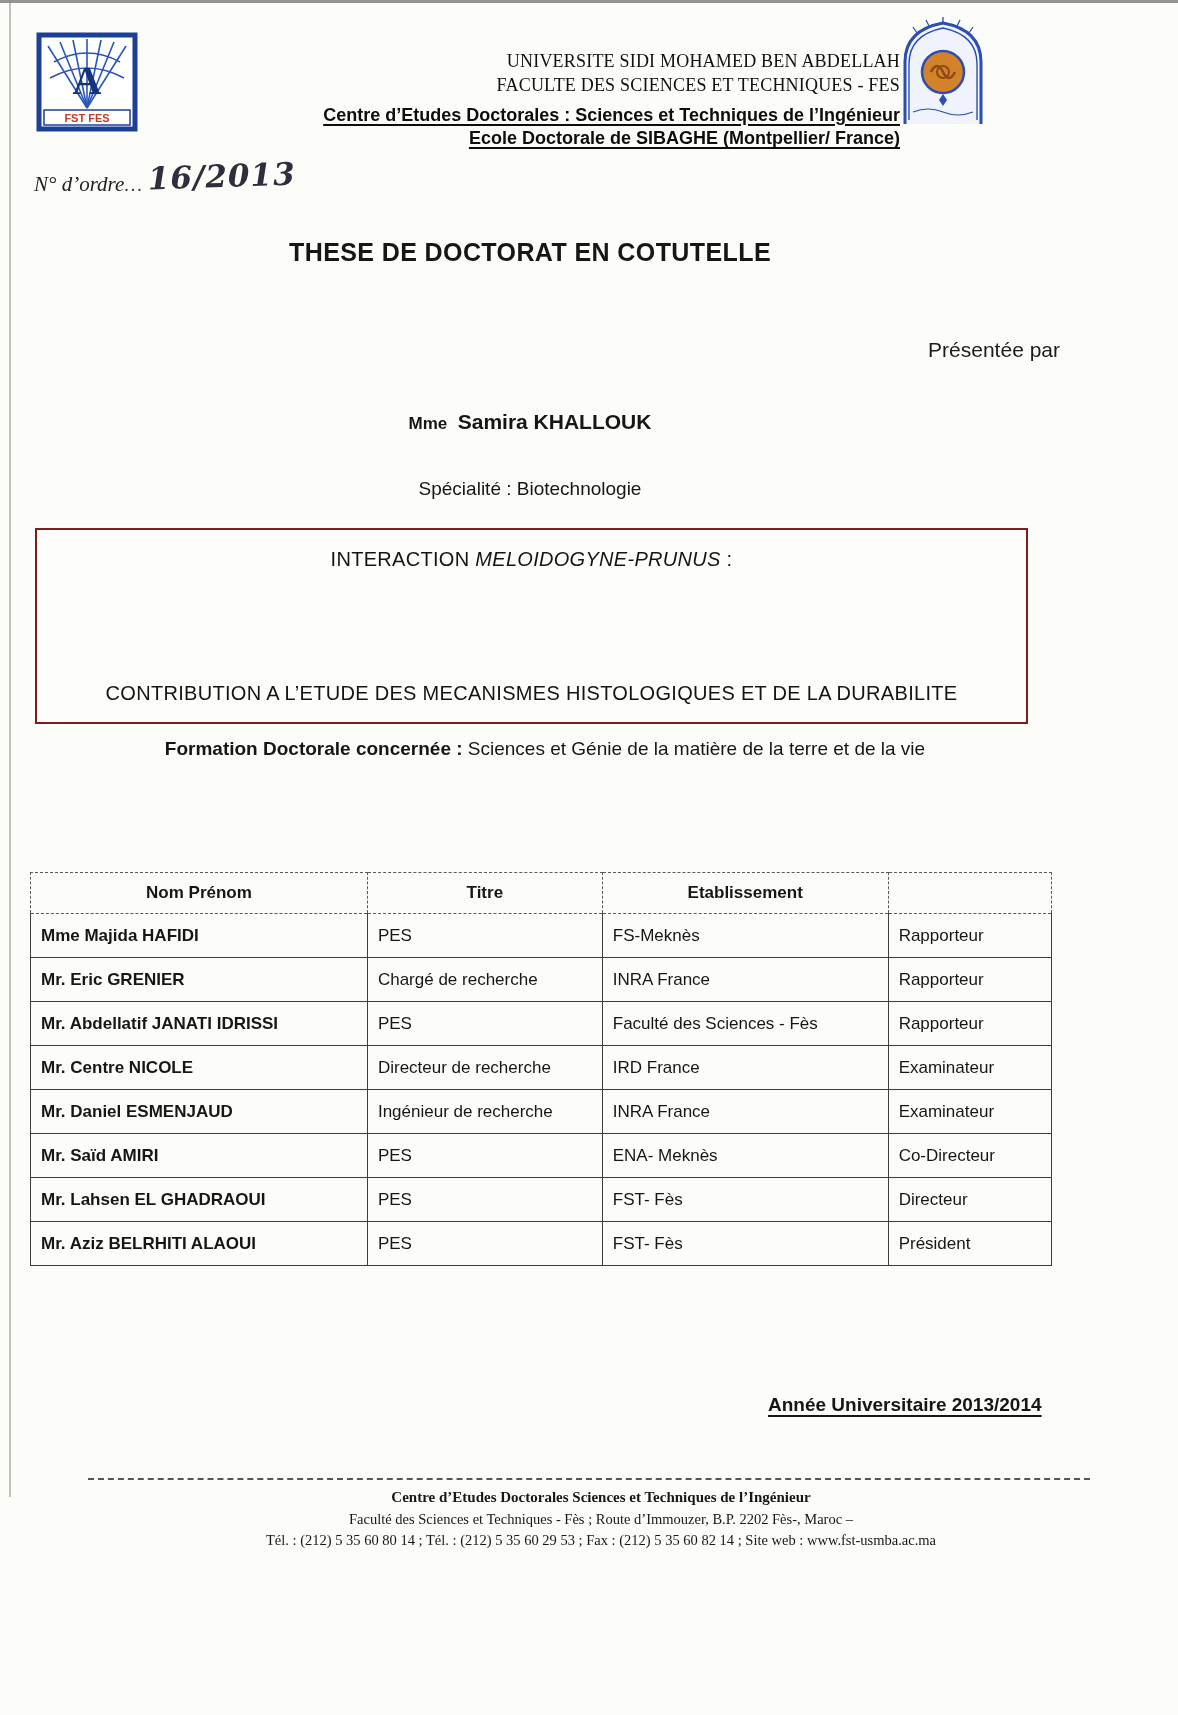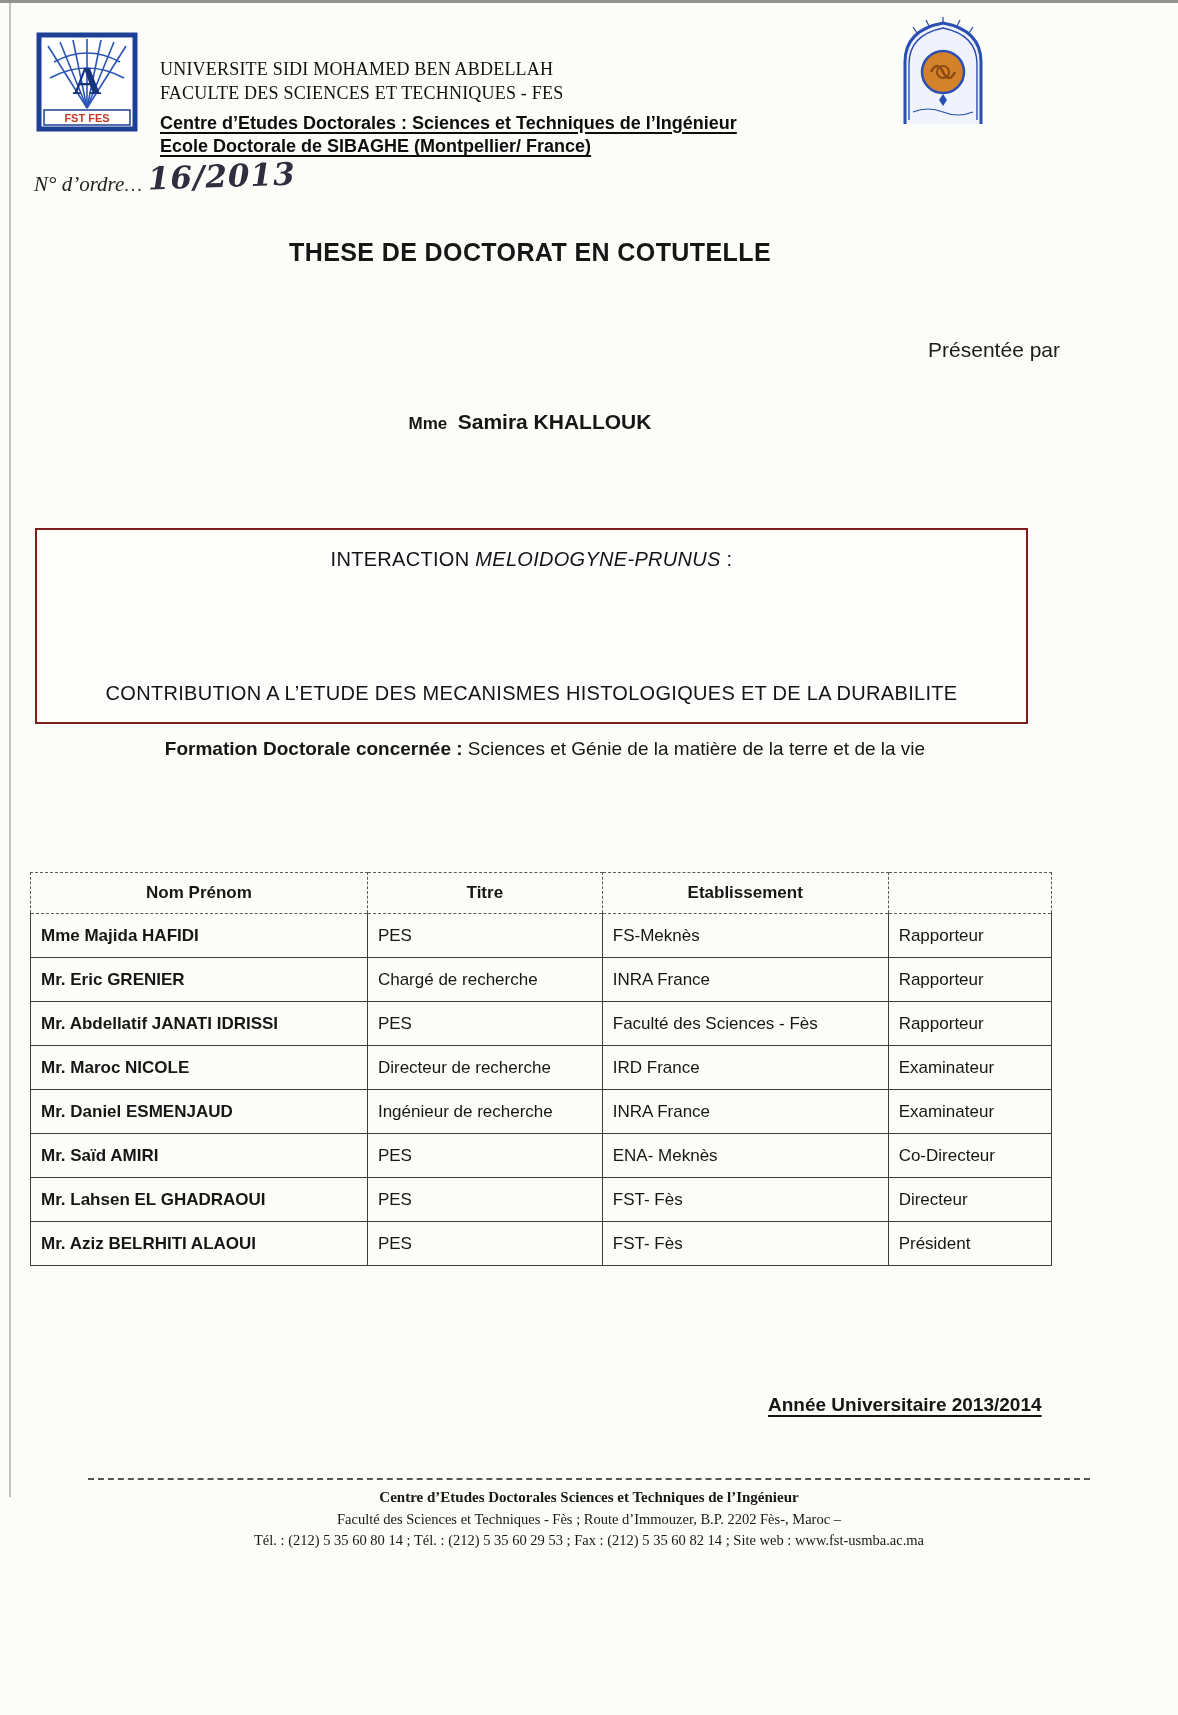--- a/index.html
+++ b/index.html
@@ -12,21 +12,21 @@
     color:#161616;
     overflow:hidden;
   }
   
   .scan-edge-top { position:absolute; top:0; left:0; width:100%; height:3px; background:#3c3c3c; opacity:.55; }
   .scan-edge-left { position:absolute; top:0; left:9px; width:2px; height:1497px; background:#8a8a82; opacity:.5; }
 
   
   .logo-left { position:absolute; left:36px; top:32px; width:102px; height:100px; }
   .logo-right { position:absolute; left:893px; top:16px; width:100px; height:112px; }
-  .header-center { position:absolute; top:58px; left:160px; width:740px; text-align:left; line-height:1.32; }
+  .header-center { position:absolute; top:50px; left:160px; width:740px; text-align:right; line-height:1.32; }
   .hdr-serif { font-family:"Liberation Serif", serif; font-size:18px; color:#101010; letter-spacing:.2px; }
   .hdr-bold-u { font-family:"Liberation Sans", sans-serif; font-weight:bold; font-size:18px; text-decoration:underline; text-decoration-thickness:2px; text-underline-offset:3px; color:#0d0d0d; }
   .hdr-gap { height:6px; }
 
   
   .order-line { position:absolute; top:162px; left:34px; white-space:nowrap; }
   .order-label { font-family:"Liberation Serif", serif; font-style:italic; font-size:21px; color:#222; }
   .order-dots { font-family:"Liberation Serif", serif; font-size:18px; letter-spacing:2px; color:#333; }
   .order-value { display:inline-block; font-family:"DejaVu Serif", serif; font-style:italic; font-weight:bold; font-size:31px; color:#2e2e3e; transform:rotate(-2deg) translateY(-4px); letter-spacing:1px; }
 
@@ -59,21 +59,21 @@
   .jury col.c1 { width:33%; } .jury col.c2 { width:23%; } .jury col.c3 { width:28%; } .jury col.c4 { width:16%; }
   .jury th { border:1.5px dashed #5a5a5a; font-weight:bold; font-size:17px; height:36px; text-align:center; padding:2px 6px; }
   .jury td { border:1px solid #3d3d3d; height:39px; padding:2px 10px; vertical-align:middle; }
   .jury td.name { font-weight:bold; }
   .jury tbody tr:first-child td { border-top:1.5px dashed #5a5a5a; }
 
   .year { position:absolute; top:1394px; left:768px; font-size:19px; font-weight:bold; text-decoration:underline; text-decoration-thickness:2px; text-underline-offset:4px; }
 
   
   .footer-rule { position:absolute; top:1478px; left:88px; width:1002px; border-top:2px dashed #555; }
-  .footer { position:absolute; top:1486px; left:40px; width:1098px; text-align:center; font-family:"Liberation Serif", serif; color:#171717; line-height:1.5; }
+  .footer { position:absolute; top:1486px; left:52px; width:1098px; text-align:center; font-family:"Liberation Serif", serif; color:#171717; line-height:1.5; }
   .footer .f1 { font-weight:bold; font-size:15px; }
   .footer .f2 { font-size:14.5px; }
   .footer .f3 { font-size:14.5px; }
 </style>
 </head>
 <body>
 
 <div class="page">
   <div class="scan-edge-top"></div>
   <div class="scan-edge-left"></div>
@@ -136,20 +136,21 @@
     <span>THESE DE DOCTORAT EN COTUTELLE</span>
   </div>
 
   <div class="presented">Présentée par</div>
 
   <div class="author">
     <span class="prefix">Mme</span>
     <span class="name">Samira KHALLOUK</span>
   </div>
 
+  <div class="specialty">Spécialité : Biotechnologie</div>
 
   <div class="thesis-box">
     <div class="line">
       <span>INTERACTION </span><span class="it">MELOIDOGYNE-PRUNUS</span><span> :</span>
     </div>
     <div class="line">CONTRIBUTION A L’ETUDE DES MECANISMES HISTOLOGIQUES ET DE LA DURABILITE</div>
   </div>
 
   <div class="formation">
     <span class="lbl">Formation Doctorale concernée :</span><span> Sciences et  Génie de la matière de la terre et de la vie</span>
@@ -184,21 +185,21 @@
         <td>INRA France</td>
         <td>Rapporteur</td>
       </tr>
       <tr>
         <td class="name">Mr.  Abdellatif JANATI IDRISSI</td>
         <td>PES</td>
         <td>Faculté des Sciences - Fès</td>
         <td>Rapporteur</td>
       </tr>
       <tr>
-        <td class="name">Mr.  Maroc NICOLE</td>
+        <td class="name">Mr.  Centre NICOLE</td>
         <td>Directeur de recherche</td>
         <td>IRD France</td>
         <td>Examinateur</td>
       </tr>
       <tr>
         <td class="name">Mr.  Daniel ESMENJAUD</td>
         <td>Ingénieur de recherche</td>
         <td>INRA France</td>
         <td>Examinateur</td>
       </tr>

